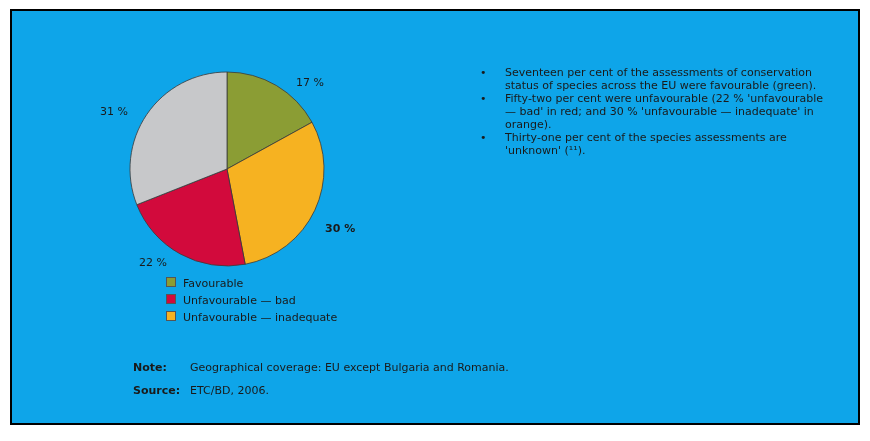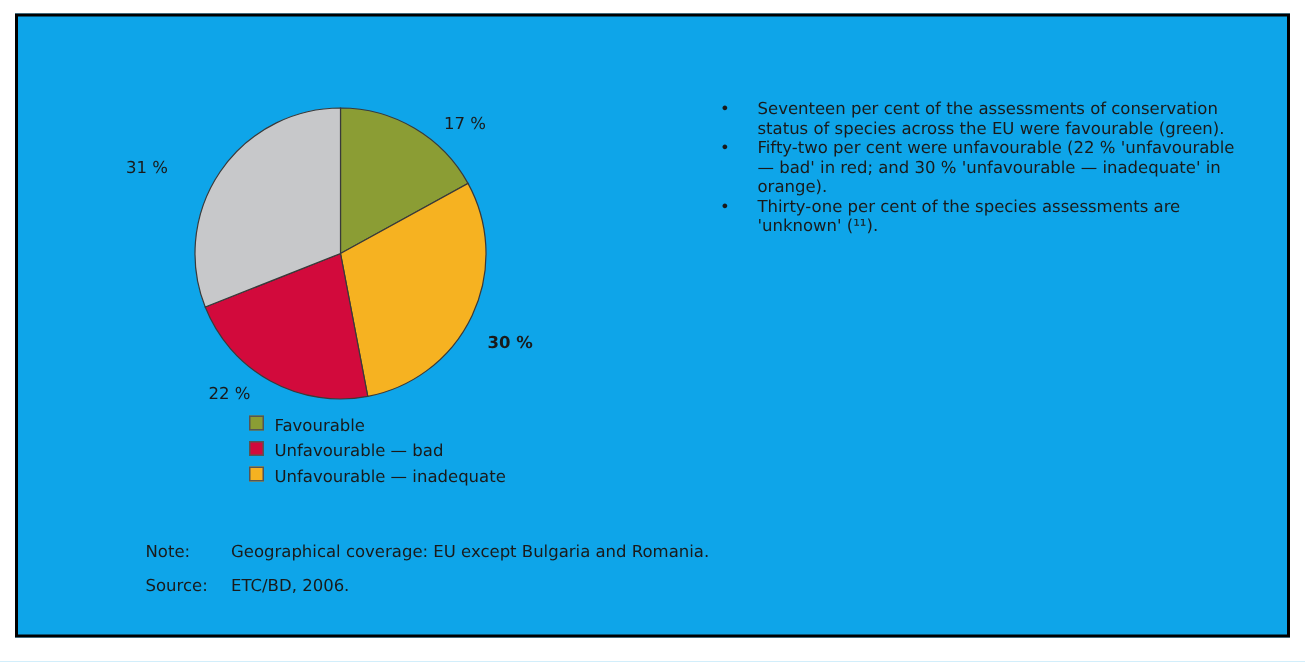--- a/index.html
+++ b/index.html
@@ -9,39 +9,39 @@
   }
   .frame {
     position:absolute; left:10px; top:9px; width:850px; height:416px;
     border:2px solid #000000; box-sizing:border-box; background:#0ea5e9;
   }
   .pie-svg { position:absolute; left:110px; top:53px; width:210px; height:210px; }
   .pct { position:absolute; font-size:11px; white-space:nowrap; }
   .pct-0 { left:284px; top:65px; }
   .pct-1 { left:313px; top:211px;font-weight:bold; }
   .pct-2 { left:127px; top:245px; }
-  .pct-3 { left:72px;  top:94px; }
+  .pct-3 { left:88px;  top:94px; }
   .legend { position:absolute; left:154px; top:266px; }
   .legend-item { display:flex; height:17px; }
   .legend-swatch {
     width:10px; height:10px; flex:0 0 10px; margin-right:7px;
     border:1px solid #555555; box-sizing:border-box;
   }
   .legend-label { font-size:11px; white-space:nowrap; }
   .bullets {
     position:absolute; left:468px; top:55px; width:348px;
     font-size:11px; line-height:13px;
   }
   .bullet-row { display:flex; margin:0 0 0 0; }
   .bullet-marker { flex:0 0 25px; width:25px; }
   .bullet-text { flex:1; }
   .meta-row { position:absolute; left:85px; font-size:11px; display:flex; white-space:nowrap; }
   .meta-row.note   { top:350px; }
   .meta-row.source { top:373px; }
-  .meta-label { font-weight:normal; flex:0 0 57px; width:57px; }
+  .meta-label { font-weight:bold; flex:0 0 57px; width:57px;margin-left:36px; }
 </style>
 </head>
 <body>
 
 <div class="page">
   <div class="frame">
 
     <svg class="pie-svg" viewBox="0 0 210 210">
         <path d="M105,105 L105.00,8.00 A97,97 0 0 1 190.00,58.27 Z" fill="#8B9D34" stroke="#3a3a3a" stroke-width="0.8"></path>
         <path d="M105,105 L190.00,58.27 A97,97 0 0 1 123.18,200.28 Z" fill="#F6B221" stroke="#3a3a3a" stroke-width="0.8"></path>

